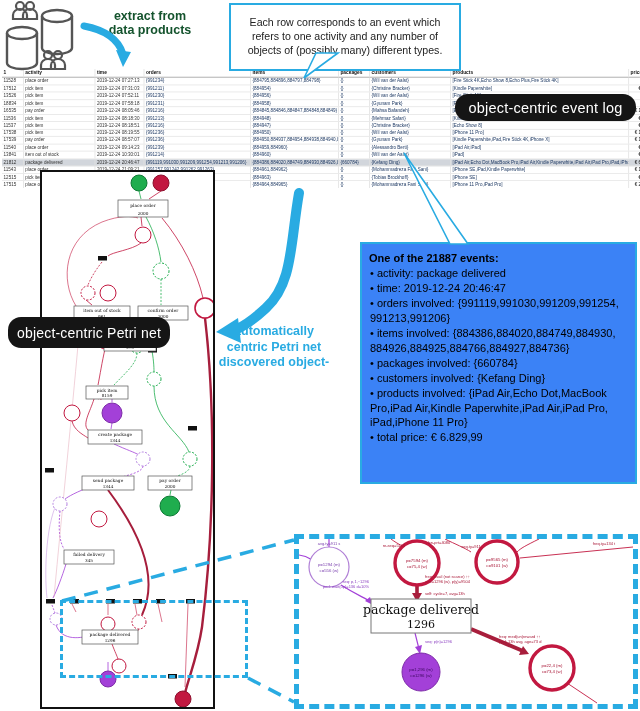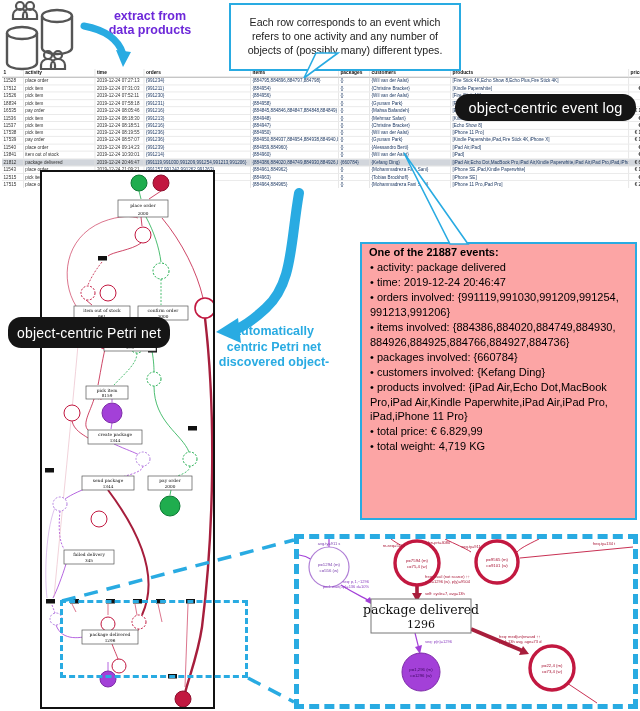--- a/index.html
+++ b/index.html
@@ -1,21 +1,21 @@
 <!DOCTYPE html>
 <html><head>
 <meta charset="utf-8">
 <style>
   html,body{margin:0;padding:0;background:#fff;}
   #stage{position:relative;width:640px;height:711px;background:#fff;overflow:hidden;
          font-family:"Liberation Sans",sans-serif;color:#222;}
   
   #src-icons{position:absolute;left:0;top:0;z-index:2;}
   #extract-label{position:absolute;left:104px;top:9px;width:92px;z-index:2;
-    color:#6d28d9;font-weight:bold;font-size:12.5px;line-height:1.15;text-align:center;}
+    color:#14532d;font-weight:bold;font-size:12.5px;line-height:1.15;text-align:center;}
   #callout{position:absolute;left:229px;top:3px;width:220px;height:50px;z-index:6;
     border:2px solid #29abe2;background:#fff;font-size:10.6px;line-height:1.3;
     display:flex;align-items:center;justify-content:center;text-align:center;padding:7px 4px;}
   
   #table-wrap{position:absolute;left:2px;top:69px;width:638px;height:119px;z-index:1;overflow:hidden;}
   #table-inner{width:820px;transform:scale(0.778);transform-origin:0 0;}
   .trow{display:flex;height:8.5px;line-height:8.6px;font-size:5.9px;color:#333;
         border-bottom:0.5px solid #e4e4e4;white-space:nowrap;}
   .trow.head{height:10px;line-height:10px;font-weight:bold;font-size:6.2px;border-bottom:1px solid #9a9a9a;color:#111;}
   .trow.hl{background:#d2d6dc;}
@@ -28,22 +28,22 @@
   .black-label{position:absolute;background:#151515;color:#fff;z-index:8;border-radius:13px;
     display:flex;align-items:center;justify-content:center;font-size:14.5px;letter-spacing:.2px;}
   #lbl-eventlog{left:455px;top:94px;width:181px;height:27px;}
   #lbl-petrinet{left:8px;top:317px;width:162px;height:31px;font-size:14px;}
   #auto-label{position:absolute;left:213px;top:324px;width:122px;z-index:2;color:#29abe2;
     font-weight:bold;font-size:12.5px;line-height:1.25;text-align:center;}
   
   #petri-panel{position:absolute;left:40px;top:170px;width:175px;height:539px;z-index:3;
     background:#fff;border:2px solid #111;box-sizing:border-box;}
   
-  #event-box{position:absolute;left:360px;top:242px;width:277px;height:278px;z-index:5;
-    border:2px solid #29abe2;background:#fca5a5;box-sizing:border-box;padding:1px 6px 0 7px;
+  #event-box{position:absolute;left:360px;top:242px;width:277px;height:242px;z-index:5;
+    border:2px solid #29abe2;background:#3b82f6;box-sizing:border-box;padding:7px 6px 0 7px;
     font-size:11px;line-height:1.36;color:#000;}
   #event-box .title{font-weight:bold;}
   #event-box .field{padding-left:1px;}
   #event-box .k{font-weight:normal;}
   
   #zoom-box{position:absolute;left:294px;top:534px;width:344px;height:175px;z-index:5;
     border:5px dashed #29abe2;background:#fff;box-sizing:border-box;}
   #zoom-box svg{position:absolute;left:0;top:0;}
   
   #zoom-src{position:absolute;left:60px;top:600px;width:188px;height:78px;z-index:4;
@@ -408,21 +408,20 @@
     <div class="title">One of the 21887 events:</div>
     <div id="event-fields">
         <div class="field"><span class="k">• activity: </span><span>package delivered</span></div>
         <div class="field"><span class="k">• time: </span><span>2019-12-24 20:46:47</span></div>
         <div class="field"><span class="k">• orders involved: </span><span>{991119,991030,991209,991254, 991213,991206}</span></div>
         <div class="field"><span class="k">• items involved: </span><span>{884386,884020,884749,884930, 884926,884925,884766,884927,884736}</span></div>
         <div class="field"><span class="k">• packages involved: </span><span>{660784}</span></div>
         <div class="field"><span class="k">• customers involved: </span><span>{Kefang Ding}</span></div>
         <div class="field"><span class="k">• products involved: </span><span>{iPad Air,Echo Dot,MacBook Pro,iPad Air,Kindle Paperwhite,iPad Air,iPad Pro, iPad,iPhone 11 Pro}</span></div>
         <div class="field"><span class="k">• total price: </span><span>€ 6.829,99</span></div>
-        <div class="field"><span class="k">• total weight: </span><span>4,719 KG</span></div>
       </div>
   </div>
 
   <div id="zoom-src"></div>
 
   <div id="zoom-box">
     <svg width="334" height="165" viewBox="0 0 334 165">
       <g fill="none">
         <path d="M30,0 L30,8" stroke="#a340d8" stroke-width="1.2"></path>
         <path d="M0,16 C8,17 10,19 13,21" stroke="#a340d8" stroke-width="1.2"></path>

